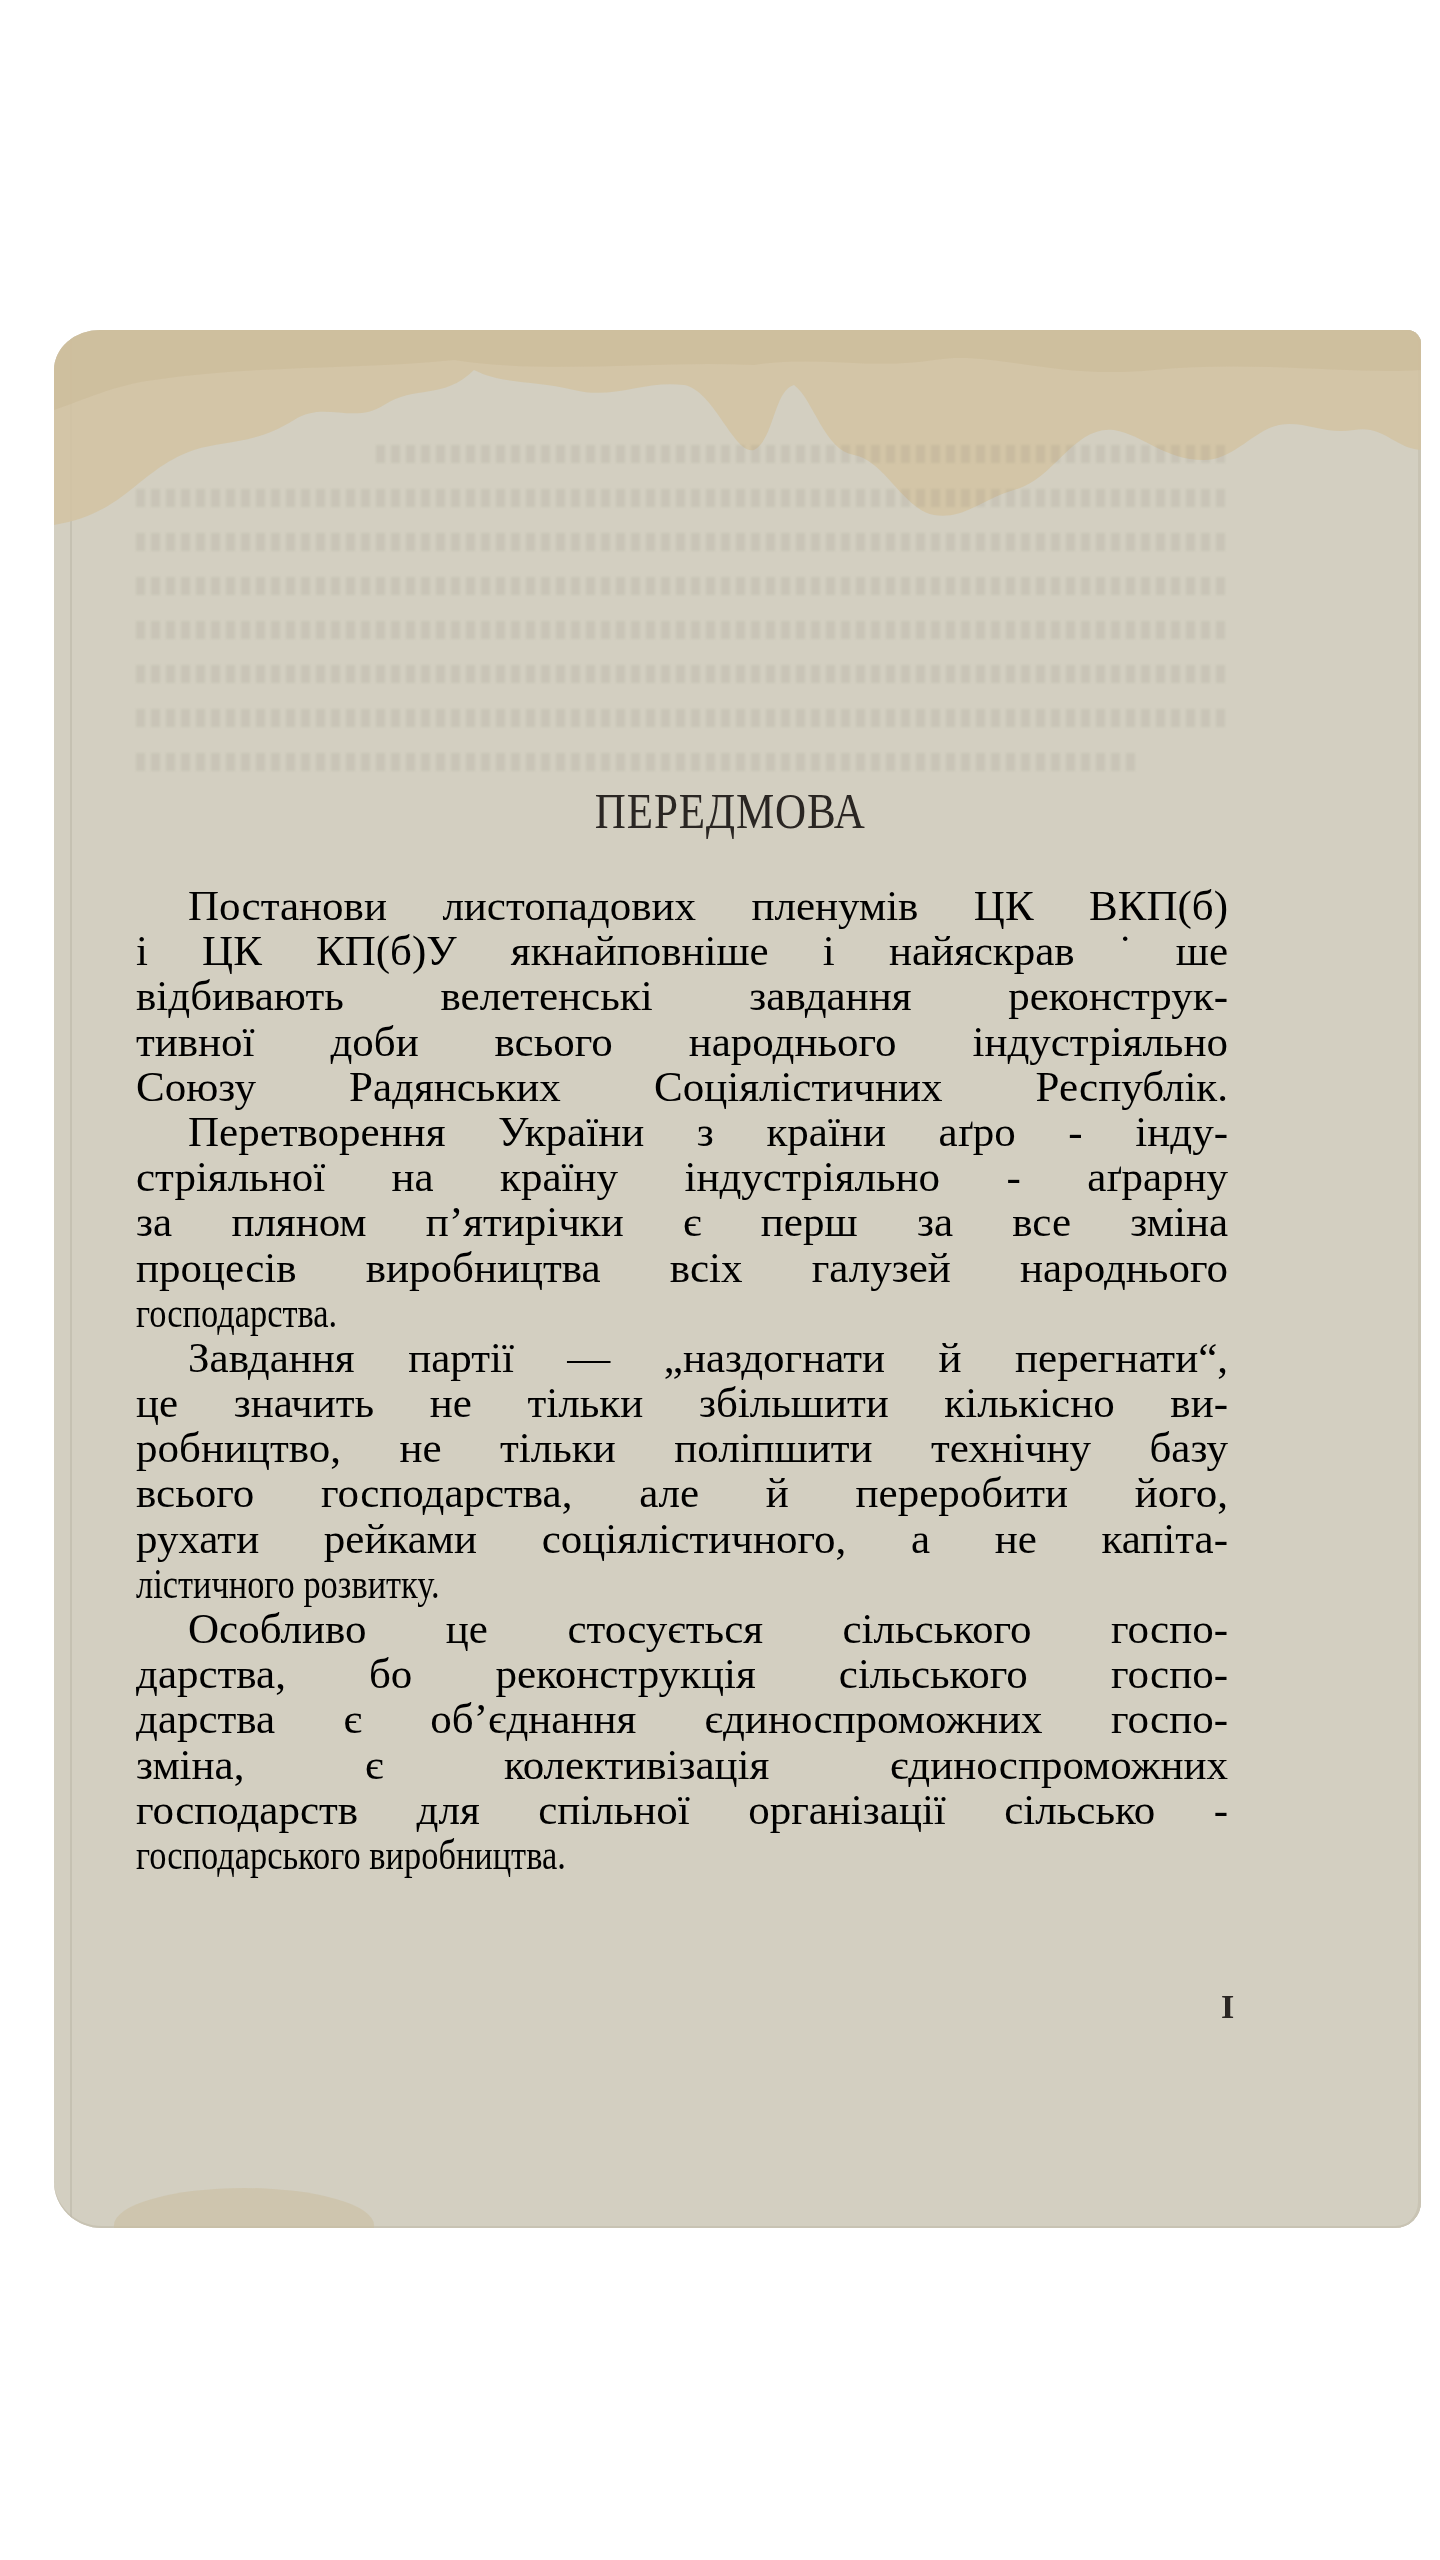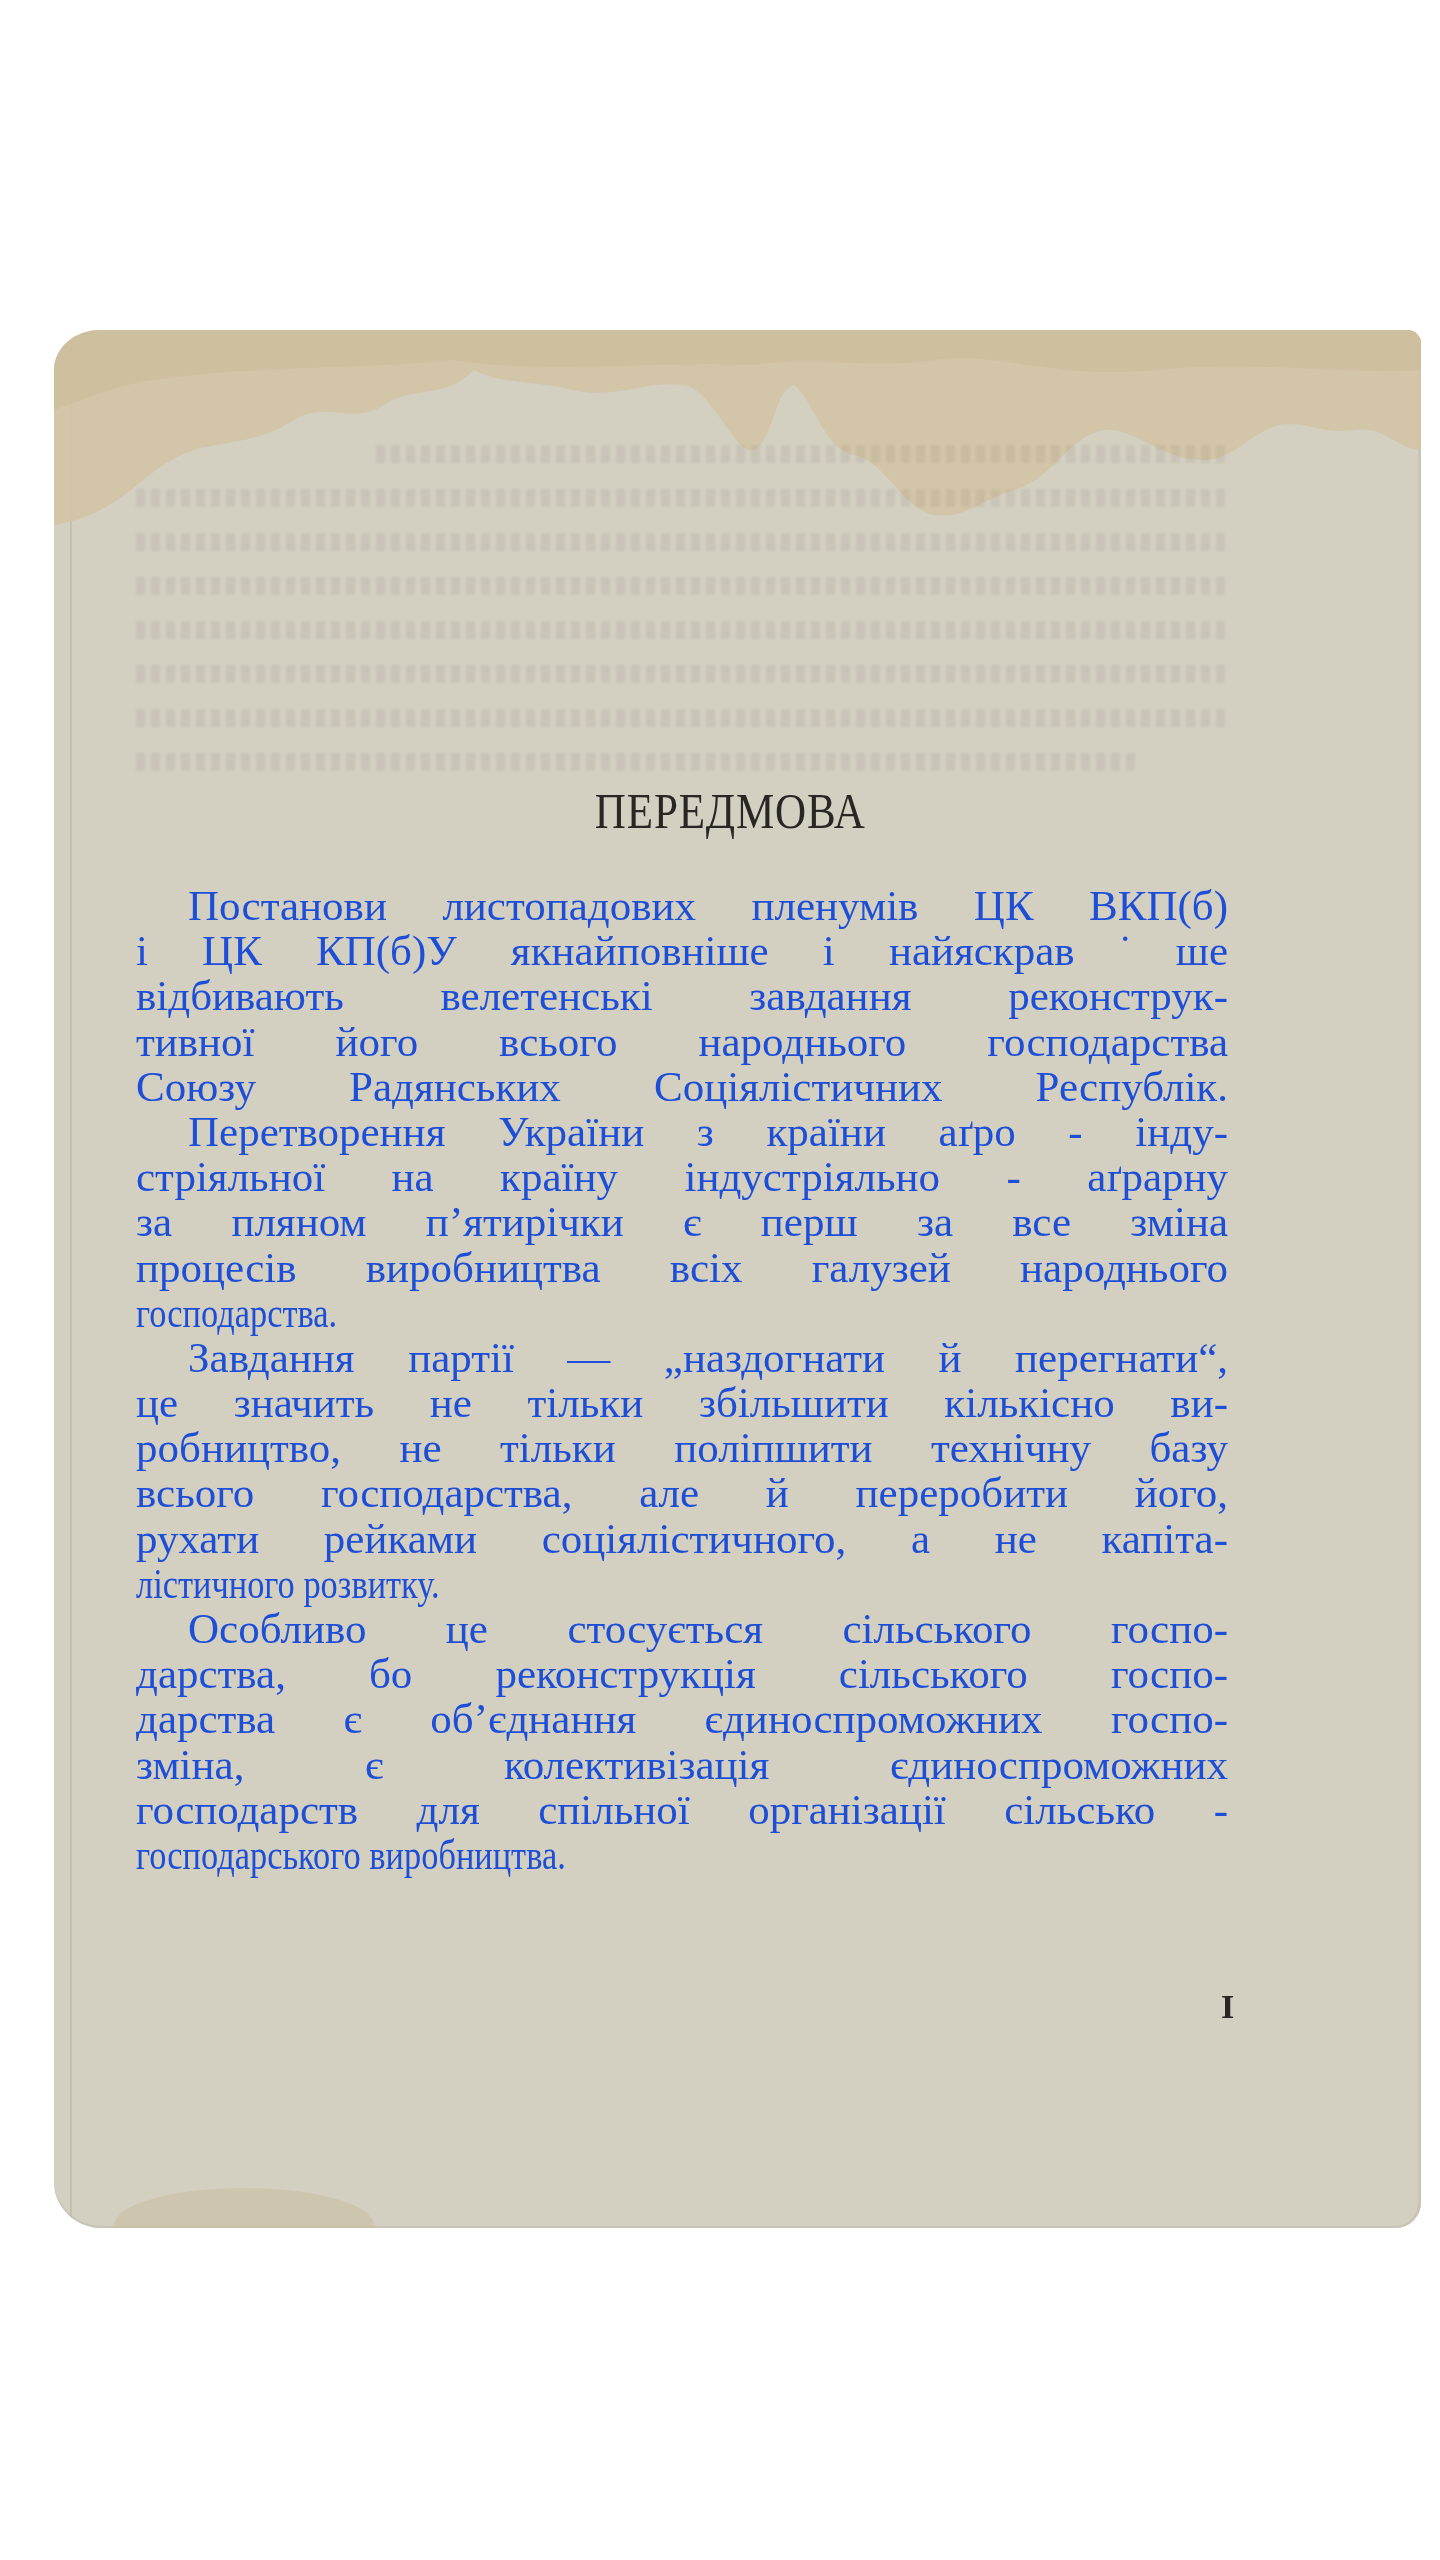--- a/index.html
+++ b/index.html
@@ -84,21 +84,21 @@
     font-family: "Liberation Serif", "DejaVu Serif", serif;
     line-height: 50px;
     transform: scaleX(0.86);
     transform-origin: 632px 0;
   }
   .body-text {
     position: absolute;
     left: 82px;
     top: 553px;
     width: 1092px;
-    color: #1d4ed8;
+    color: #000000;
     font-family: "Liberation Serif", "DejaVu Serif", serif;
   }
   .line {
     display: block;
     height: 45.2px;
     line-height: 45.2px;
     font-size: 43px;
     white-space: nowrap;
     text-align: justify;
     text-align-last: justify;
@@ -157,21 +157,21 @@
       <div class="line indent">
           <span class="fit" style="display: block; white-space: normal; text-align: justify; text-align-last: justify; width: 1040px; transform: scaleX(1);">Постанови листопадових пленумів ЦК ВКП(б)</span>
         </div>
       <div class="line">
           <span class="fit" style="display: block; white-space: normal; text-align: justify; text-align-last: justify; width: 1092px; transform: scaleX(1);">і ЦК КП(б)У якнайповніше і найяскрав˙ше</span>
         </div>
       <div class="line">
           <span class="fit" style="display: block; white-space: normal; text-align: justify; text-align-last: justify; width: 1092px; transform: scaleX(1);">відбивають велетенські завдання реконструк-</span>
         </div>
       <div class="line">
-          <span class="fit" style="display: block; white-space: normal; text-align: justify; text-align-last: justify; width: 1092px; transform: scaleX(1);">тивної його всього народнього господарства</span>
+          <span class="fit" style="display: block; white-space: normal; text-align: justify; text-align-last: justify; width: 1092px; transform: scaleX(1);">тивної доби всього народнього індустріяльно</span>
         </div>
       <div class="line">
           <span class="fit" style="display: block; white-space: normal; text-align: justify; text-align-last: justify; width: 1092px; transform: scaleX(1);">Союзу Радянських Соціялістичних Республік.</span>
         </div>
     </div>
 
     <div>
       <div class="line indent">
           <span class="fit" style="display: block; white-space: normal; text-align: justify; text-align-last: justify; width: 1040px; transform: scaleX(1);">Перетворення України з країни аґро - інду-</span>
         </div>

